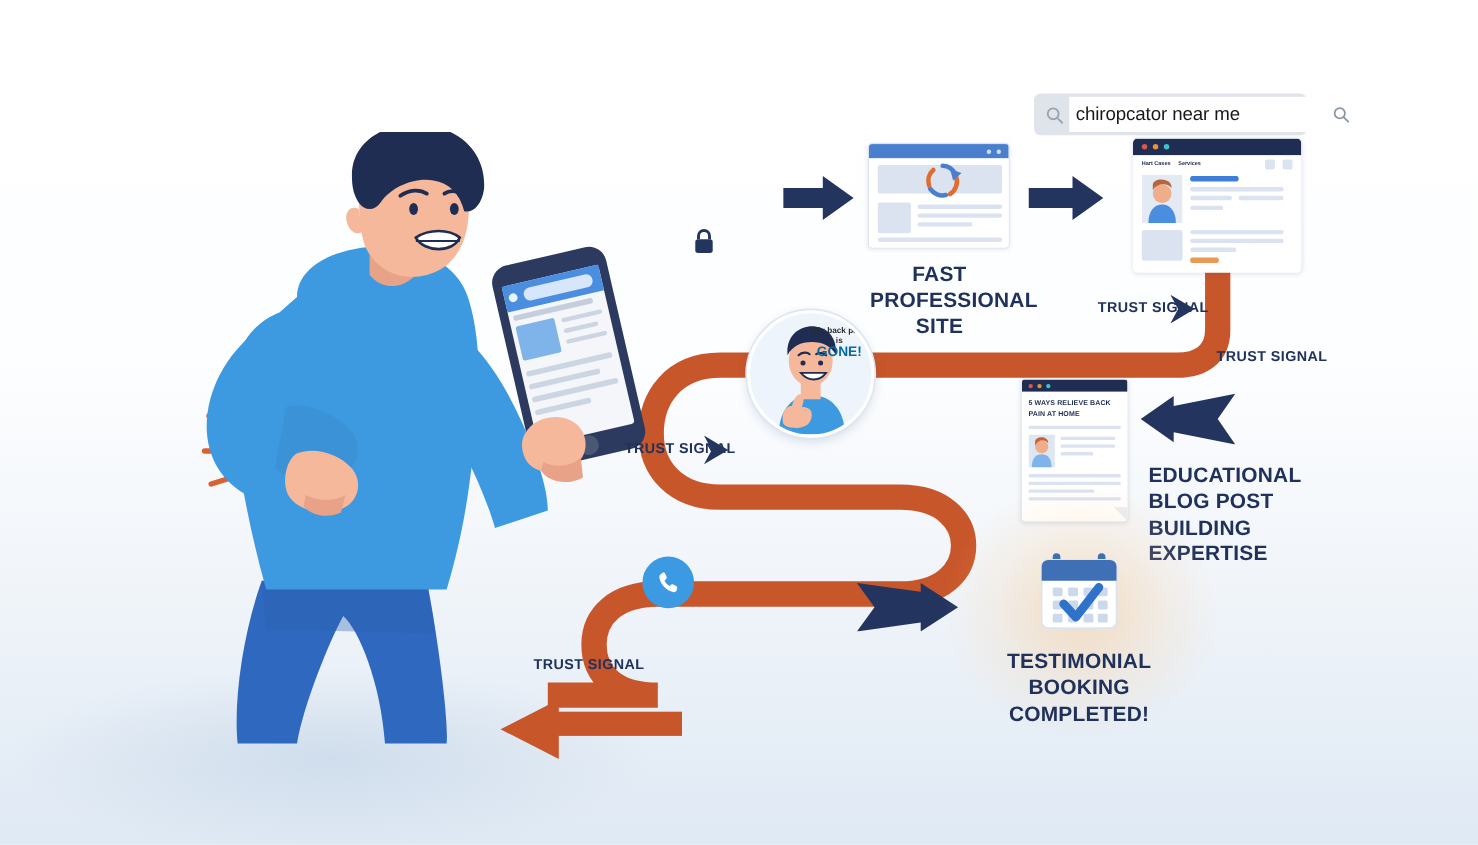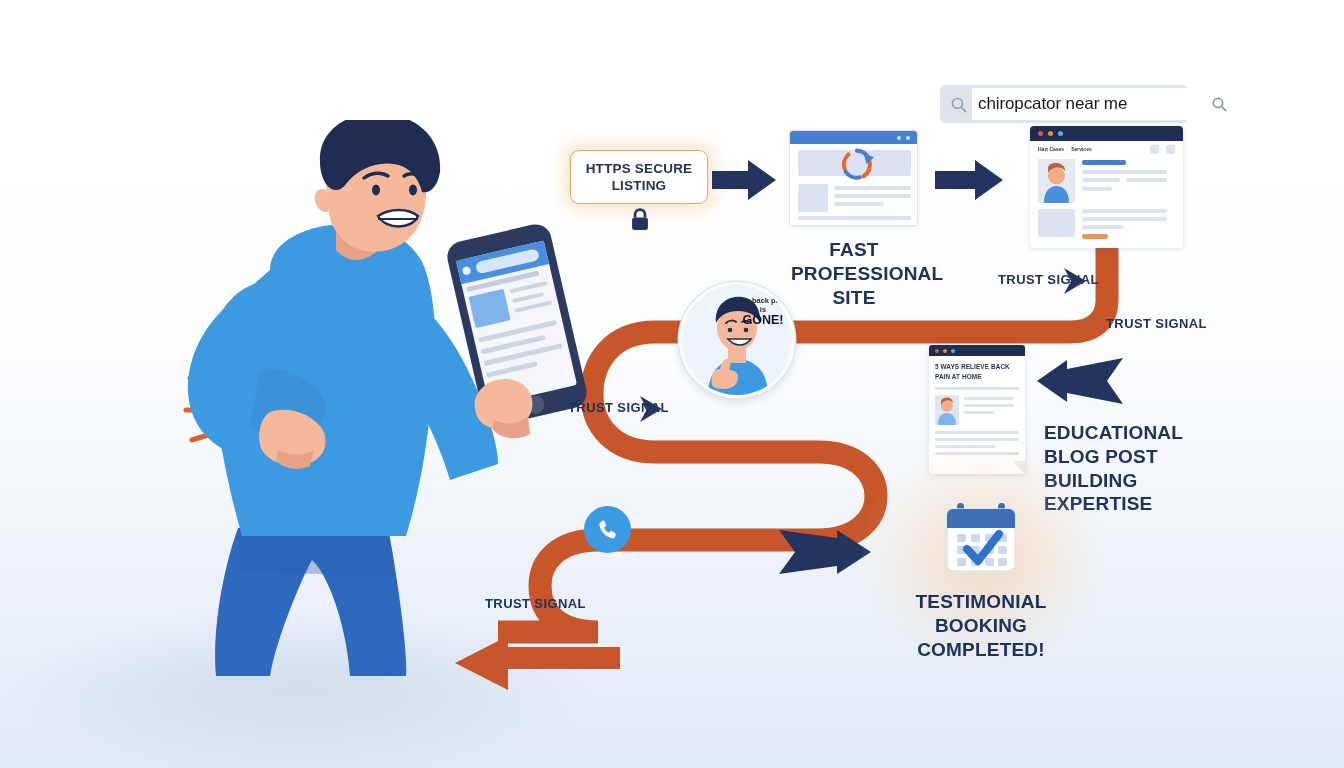--- a/index.html
+++ b/index.html
@@ -66,21 +66,21 @@
   #res-card .bar i { position:absolute; top:5px; width:5px; height:5px; border-radius:50%; }
   #res-card .nav { height:16px; display:flex; align-items:center; gap:7px; padding:0 8px; }
   #res-card .nav b { font-size:5px; color:#1f2d53; filter:blur(.6px); font-weight:700; }
 
   
   #testi { left:679px; top:282px; width:116px; height:116px; border-radius:50%;
            background:#eef4fb; border:3px solid #fff; overflow:hidden;
            box-shadow:0 0 0 1.5px #dce6f2, 0 3px 10px rgba(40,70,120,.18); }
   #testi .quote { position:absolute; right:3px; top:12px; width:52px; text-align:center; }
   #testi .q1 { font-size:7.5px; color:#2b2b2b; line-height:1.15; filter:blur(.35px); font-weight:600; }
-  #testi .q2 { font-size:12.5px; color:#0f172a; font-weight:800; line-height:1.05; }
+  #testi .q2 { font-size:12.5px; color:#0369a1; font-weight:800; line-height:1.05; }
 
   
   #blog { left:929px; top:345px; width:96px; height:129px; background:#fff;
           border-radius:3px; overflow:hidden; box-shadow:0 1px 5px rgba(40,70,120,.17); }
   #blog .bar { height:11px; background:#1f2d53; position:relative; }
   #blog .bar i { position:absolute; top:3.5px; width:4px; height:4px; border-radius:50%; }
   #blog h4 { font-size:6.4px; color:#1f2d53; font-weight:700; line-height:1.5; letter-spacing:.1px; padding:6px 6px 0 6px; }
   #blog .corner { position:absolute; right:0; bottom:0; width:13px; height:13px;
                   background:linear-gradient(225deg,#e8eef7 50%, transparent 50%); }
 
@@ -202,24 +202,20 @@
     </span>
     <input id="searchfield" type="text" value="chiropcator near me" style="">
     <span class="mag">
       <svg width="16" height="16" viewBox="0 0 24 24" fill="none" stroke="#8c95a3" stroke-width="2.4">
         <circle cx="10.5" cy="10.5" r="7"></circle>
           <line x1="16" y1="16" x2="22" y2="22" stroke-linecap="round"></line>
       </svg>
     </span>
   </div>
 
-  <div class="abs" id="https-badge">
-    <div class="t">HTTPS SECURE
-LISTING</div>
-  </div>
   <svg class="abs" id="lock" viewBox="0 0 24 28">
     <path d="M6,11 V7.5 A6,6 0 0 1 18,7.5 V11" fill="none" stroke="#23355f" stroke-width="3.2"></path>
     <rect x="2.5" y="11" width="19" height="15" rx="3" fill="#23355f"></rect>
   </svg>
 
   <svg class="abs" style="left:712px;top:160px;" width="66" height="40">
     <polygon points="0,11 36,11 36,0 64,20 36,40 36,29 0,29" fill="#23355f"></polygon>
   </svg>
 
   <div class="abs" id="site-card">

